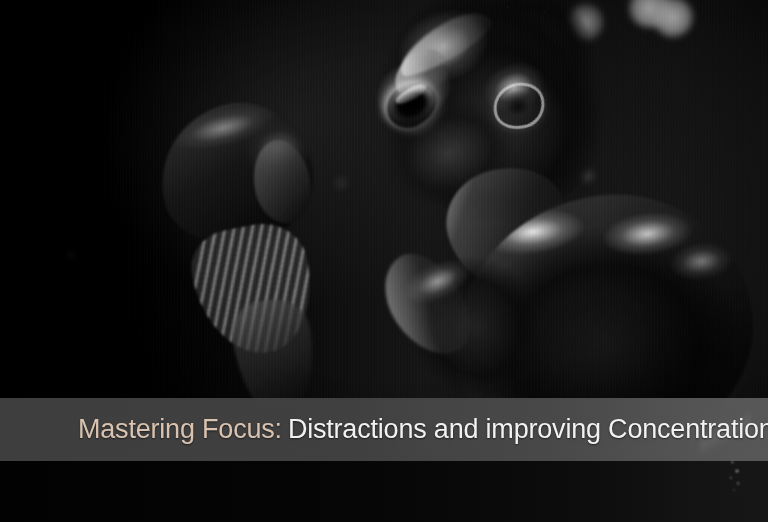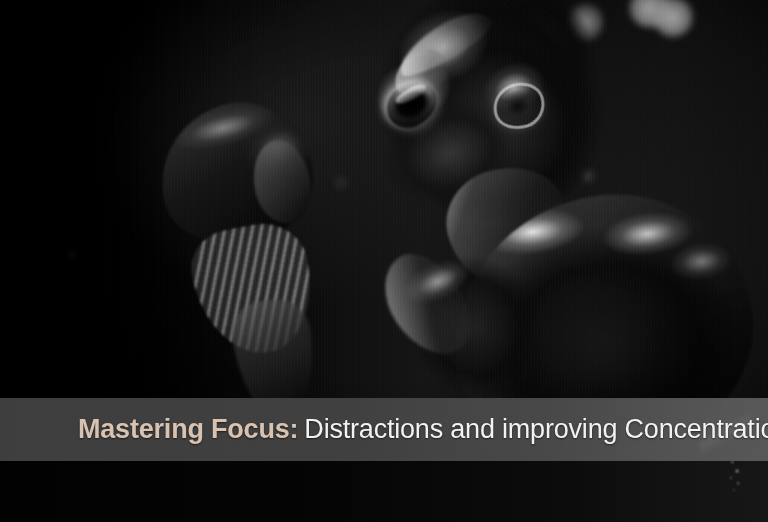--- a/index.html
+++ b/index.html
@@ -386,21 +386,21 @@
   .caption-text {
     margin-left: 78px;
     font-size: 27px;
     line-height: 1;
     white-space: nowrap;
     letter-spacing: -0.2px;
     text-shadow: 0 1px 2px rgba(0,0,0,0.55);
   }
 
   .caption-lead {
-    font-weight: bold;
+    font-weight: normal;
     color: #d9c3b0;
   }
 
   .caption-rest {
     font-weight: normal;
     color: #f2f2f2;
     margin-left: 6px;
   }
 </style>
 </head>

